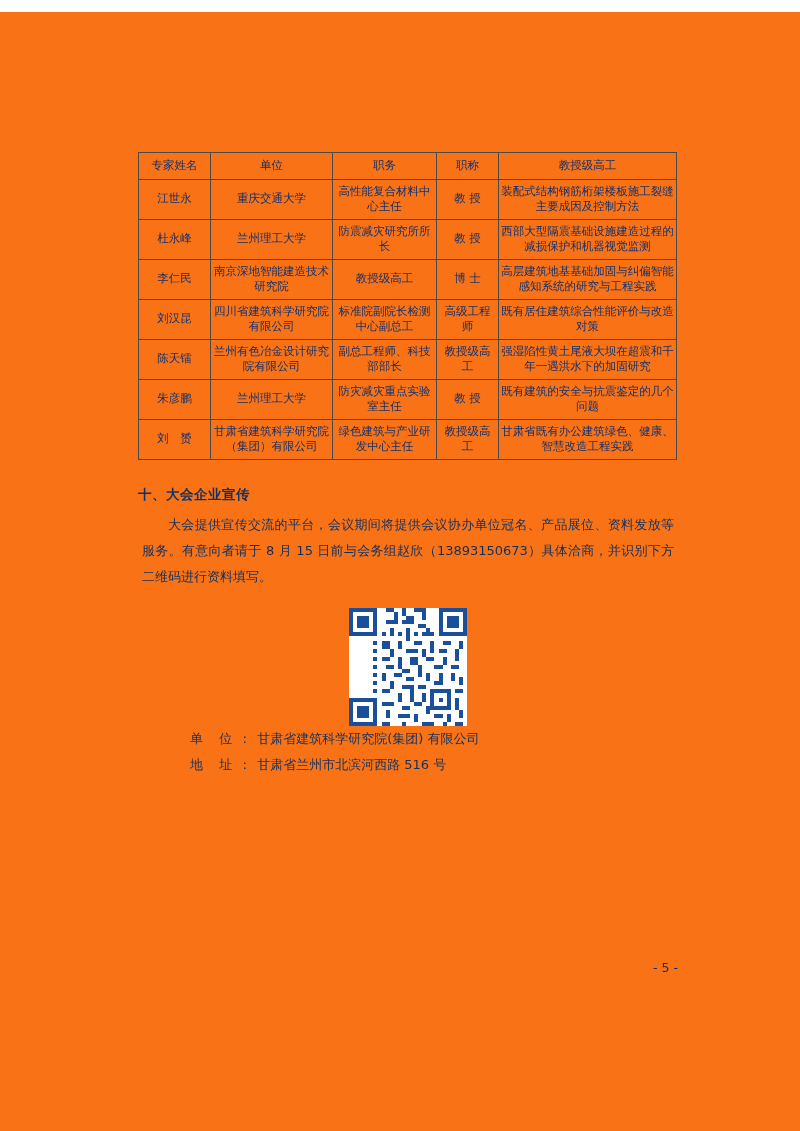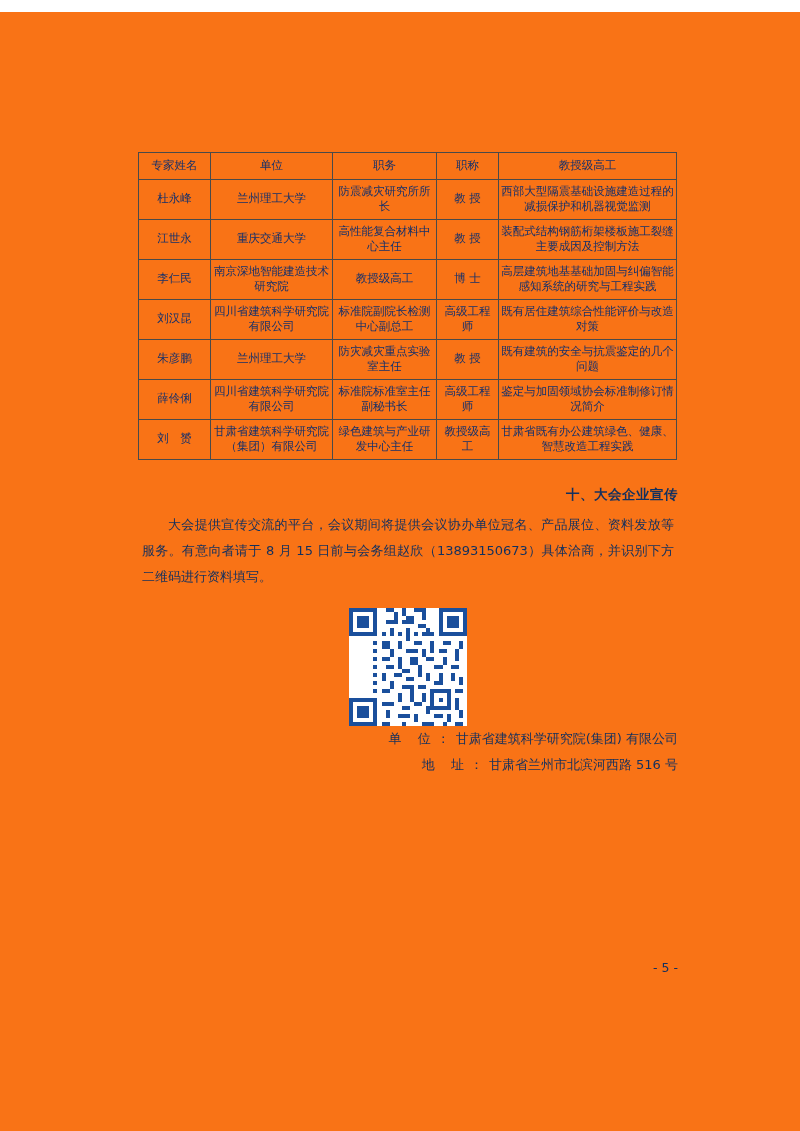--- a/index.html
+++ b/index.html
@@ -59,21 +59,20 @@
   col.c-topic { width: 178px; }
 
   
   .section-heading {
     font-size: 13.5px;
     font-weight: bold;
     color: #12305f;
     margin: 26px 0 8px 0;
     letter-spacing: 0.5px;
     font-family: "DejaVu Sans", "Liberation Sans", sans-serif;
-    text-align: right;
   }
   .para {
     font-size: 13px;
     color: #12305f;
     line-height: 2.0;
     text-align: justify;
     text-justify: inter-ideograph;
     margin: 4px;
     font-family: "DejaVu Sans", "Liberation Sans", sans-serif;
   }
@@ -95,21 +94,20 @@
   }
 
   
   .contact-line {
     font-size: 13px;
     color: #12305f;
     line-height: 2.0;
     margin: 0;
     text-indent: 26px;
     font-family: "DejaVu Sans", "Liberation Sans", sans-serif;
-    text-align: right;
   }
   .label-spread {
     display: inline-block;
     letter-spacing: 6px;
   }
 
   
   .page-number {
     position: absolute;
     right: 122px;
@@ -137,60 +135,60 @@
         <tr>
           <th>专家姓名</th>
           <th>单位</th>
           <th>职务</th>
           <th>职称</th>
           <th>教授级高工</th>
         </tr>
       </thead>
       <tbody>
         <tr>
+          <td>江世永</td>
+          <td>重庆交通大学</td>
+          <td>高性能复合材料中心主任</td>
+          <td>教 授</td>
+          <td>装配式结构钢筋桁架楼板施工裂缝主要成因及控制方法</td>
+        </tr>
+        <tr>
           <td>杜永峰</td>
           <td>兰州理工大学</td>
           <td>防震减灾研究所所长</td>
           <td>教 授</td>
           <td>西部大型隔震基础设施建造过程的减损保护和机器视觉监测</td>
         </tr>
         <tr>
-          <td>江世永</td>
-          <td>重庆交通大学</td>
-          <td>高性能复合材料中心主任</td>
-          <td>教 授</td>
-          <td>装配式结构钢筋桁架楼板施工裂缝主要成因及控制方法</td>
-        </tr>
-        <tr>
           <td>李仁民</td>
           <td>南京深地智能建造技术研究院</td>
           <td>教授级高工</td>
           <td>博 士</td>
           <td>高层建筑地基基础加固与纠偏智能感知系统的研究与工程实践</td>
         </tr>
         <tr>
           <td>刘汉昆</td>
           <td>四川省建筑科学研究院有限公司</td>
           <td>标准院副院长检测中心副总工</td>
           <td>高级工程师</td>
           <td>既有居住建筑综合性能评价与改造对策</td>
         </tr>
         <tr>
+          <td>陈天镭</td>
+          <td>兰州有色冶金设计研究院有限公司</td>
+          <td>副总工程师、科技部部长</td>
+          <td>教授级高工</td>
+          <td>强湿陷性黄土尾液大坝在超震和千年一遇洪水下的加固研究</td>
+        </tr>
+        <tr>
           <td>朱彦鹏</td>
           <td>兰州理工大学</td>
           <td>防灾减灾重点实验室主任</td>
           <td>教 授</td>
           <td>既有建筑的安全与抗震鉴定的几个问题</td>
-        </tr>
-        <tr>
-          <td>薛伶俐</td>
-          <td>四川省建筑科学研究院有限公司</td>
-          <td>标准院标准室主任副秘书长</td>
-          <td>高级工程师</td>
-          <td>鉴定与加固领域协会标准制修订情况简介</td>
         </tr>
         <tr>
           <td>刘　赟</td>
           <td>甘肃省建筑科学研究院（集团）有限公司</td>
           <td>绿色建筑与产业研发中心主任</td>
           <td>教授级高工</td>
           <td>甘肃省既有办公建筑绿色、健康、智慧改造工程实践</td>
         </tr>
       </tbody>
     </table>

